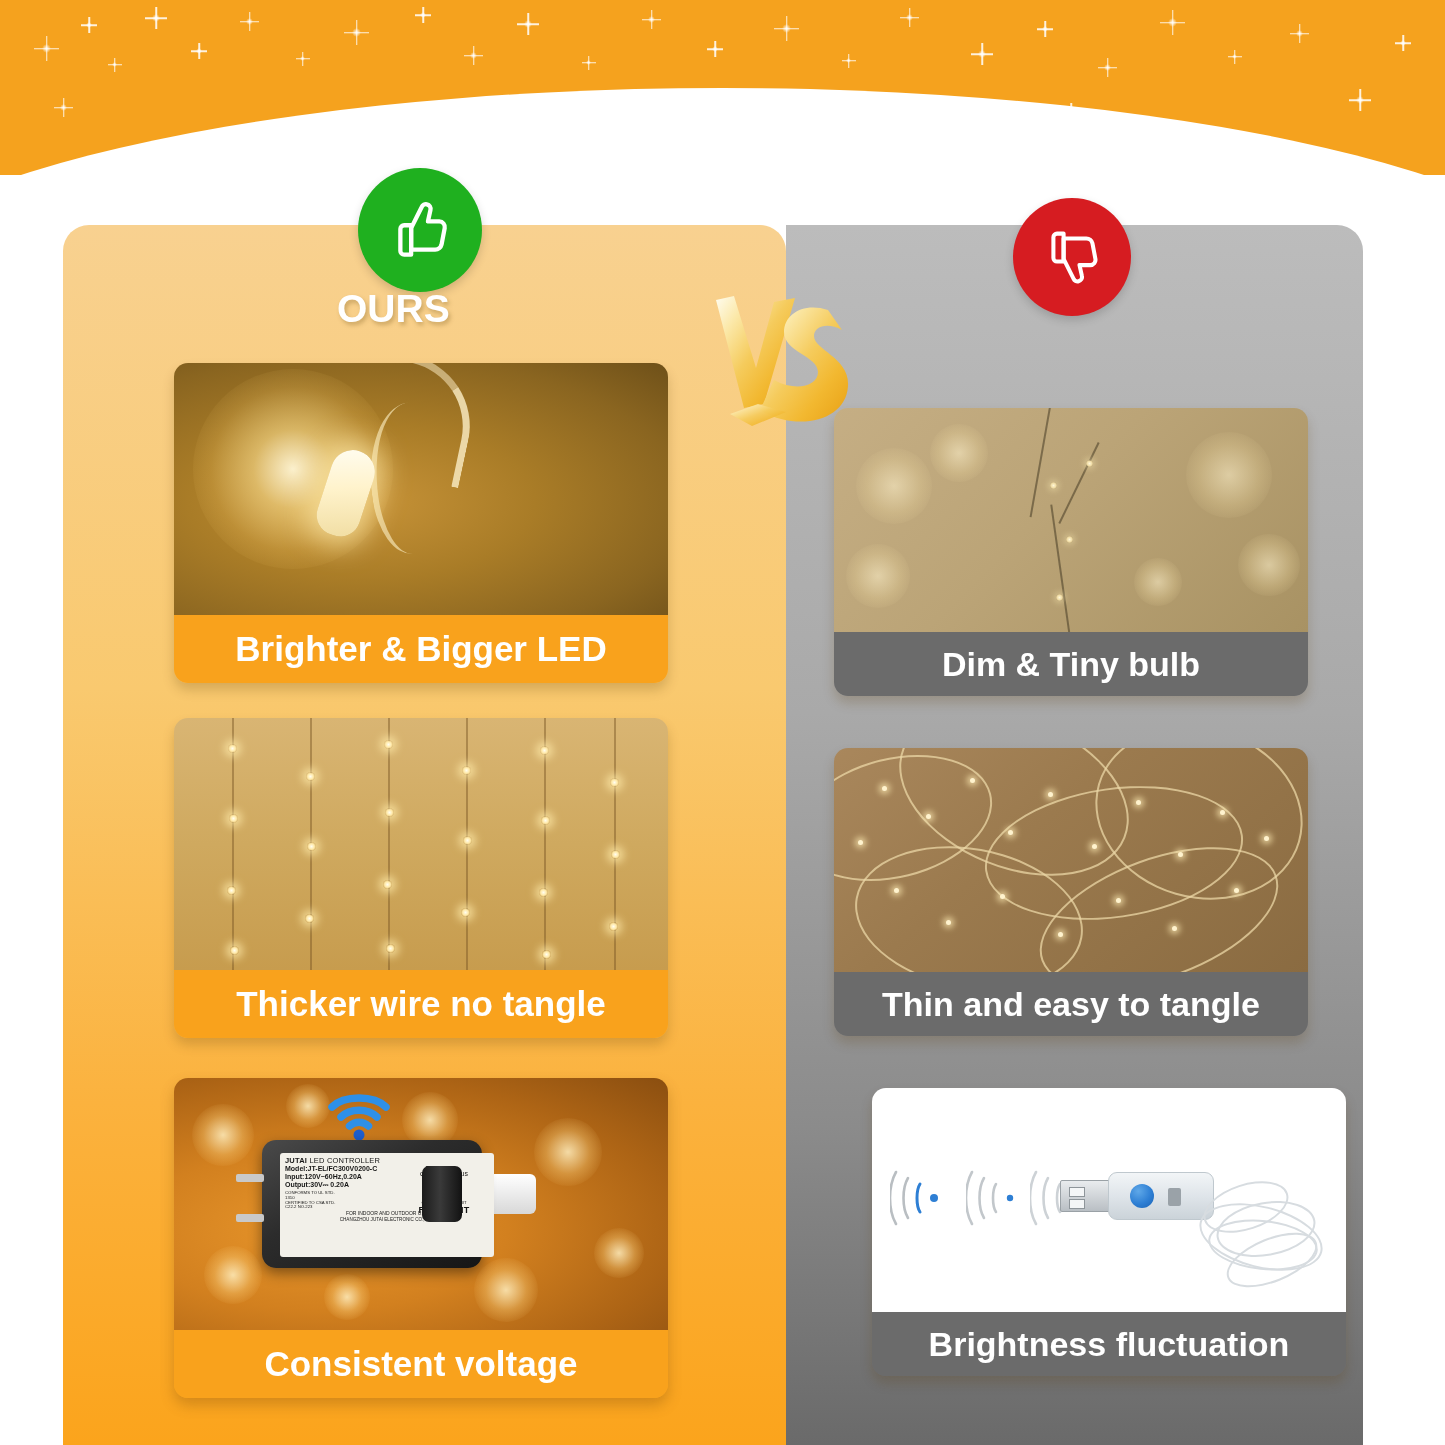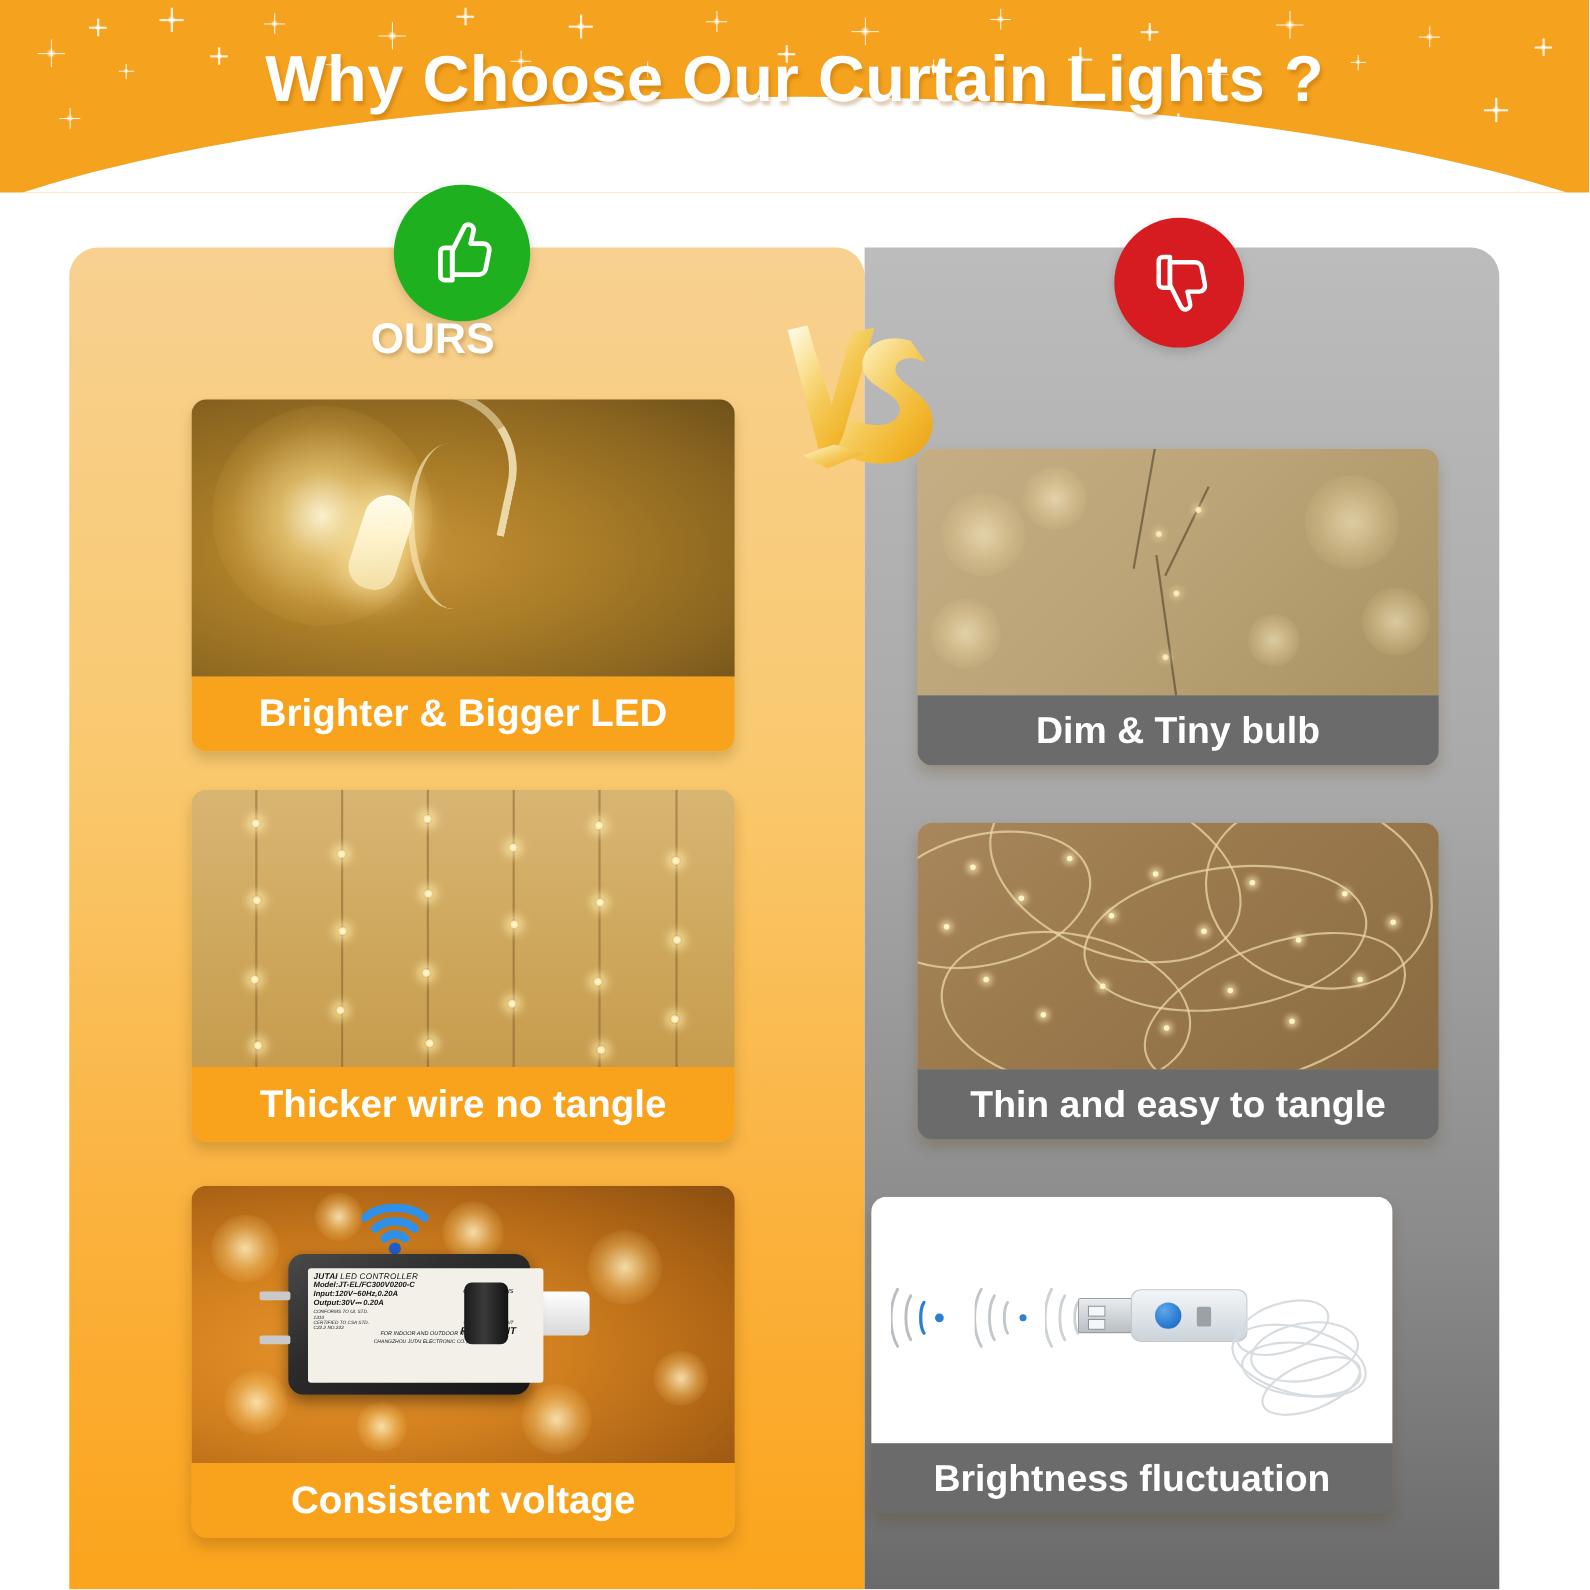--- a/index.html
+++ b/index.html
@@ -130,21 +130,21 @@
   
   .c-o1 { left: 174px; top: 363px;  width: 494px; }
   .c-o2 { left: 174px; top: 718px;  width: 494px; }
   .c-o3 { left: 174px; top: 1078px; width: 494px; }
   .c-o1 .card-photo, .c-o2 .card-photo, .c-o3 .card-photo { height: 252px; }
   .c-o3 { box-shadow: 0 7px 14px rgba(120,70,10,0.30); }
 
   
   .c-t1 { left: 834px; top: 408px;  width: 474px; }
   .c-t2 { left: 834px; top: 748px;  width: 474px; }
-  .c-t3 { left: 792px; top: 1088px; width: 474px; }
+  .c-t3 { left: 872px; top: 1088px; width: 474px; }
   .c-t1 .card-photo, .c-t2 .card-photo, .c-t3 .card-photo { height: 224px; }
 
   
   .ph-bulb { background: radial-gradient(ellipse at 38% 55%, #C79338 0%, #A97C27 40%, #8A6520 75%, #6E5019 100%); }
   .bulb-glow {
     position: absolute; left: 24%; top: 42%;
     width: 200px; height: 200px; transform: translate(-50%,-50%);
     background: radial-gradient(circle, rgba(255,246,214,0.95) 0%, rgba(255,228,150,0.55) 28%, rgba(255,210,110,0.18) 58%, rgba(255,200,90,0) 78%);
     border-radius: 50%;
   }
@@ -188,21 +188,20 @@
     background: radial-gradient(circle, rgba(255,238,190,0.85) 0%, rgba(255,214,130,0.35) 45%, rgba(255,200,100,0) 76%);
   }
   .wifi-ic { position: absolute; left: 152px; top: 12px; width: 66px; height: 52px; z-index: 3; }
   .adapter {
     position: absolute; left: 88px; top: 62px;
     width: 220px; height: 128px;
     background: linear-gradient(150deg, #4A4A4A 0%, #2C2C2C 40%, #161616 100%);
     border-radius: 14px;
     z-index: 3;
     box-shadow: 0 5px 14px rgba(0,0,0,0.45);
-    font-style: italic;
   }
   .prong {
     position: absolute; left: -26px;
     width: 28px; height: 8px;
     background: #C9C9C9; border-radius: 2px;
   }
   .ad-label {
     position: absolute; left: 18px; top: 13px;
     width: 214px; height: 104px;
     background: #F2F0E9;
@@ -336,21 +335,20 @@
     <div class="sparkle" style="left:1168px;top:18px;  width:9px;  height:9px;"></div>
     <div class="sparkle" style="left:1232px;top:54px;  width:5px;  height:5px;"></div>
     <div class="sparkle" style="left:1296px;top:30px;  width:7px;  height:7px;"></div>
     <div class="sparkle" style="left:1356px;top:96px;  width:8px;  height:8px;"></div>
     <div class="sparkle" style="left:1400px;top:40px;  width:6px;  height:6px;"></div>
     <div class="sparkle" style="left:60px;  top:104px; width:7px;  height:7px;"></div>
     <div class="sparkle" style="left:1068px;top:108px; width:6px;  height:6px;"></div>
 
     <div class="header-curve"></div>
 
-    <div class="header-title">Why Choose Our Curtain Lights ?</div>
   </div>
 
   <div class="panel panel-ours"></div>
   <div class="panel panel-others"></div>
 
   <div class="badge badge-up">
     <svg width="76" height="76" viewBox="0 0 24 24" fill="none" stroke="#ffffff" stroke-width="1.35" stroke-linecap="round" stroke-linejoin="round" aria-hidden="true">
       <path d="M7 10.5h2.2v9.3H7a1.2 1.2 0 0 1-1.2-1.2v-6.9A1.2 1.2 0 0 1 7 10.5z"></path>
       <path d="M9.2 11.4l3.3-6.6c.3-.7 1-1.1 1.7-.9.8.2 1.3 1 1.1 1.8l-.8 3.6h3.6c1.1 0 1.9 1 1.7 2.1l-1 5.2c-.2.9-1 1.6-2 1.6H9.2z"></path>
     </svg>

